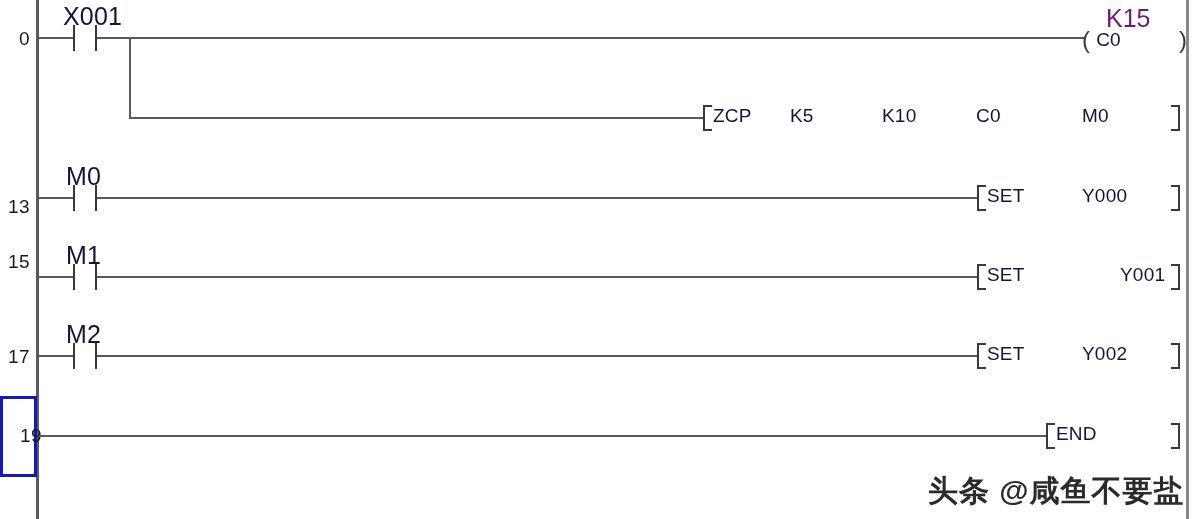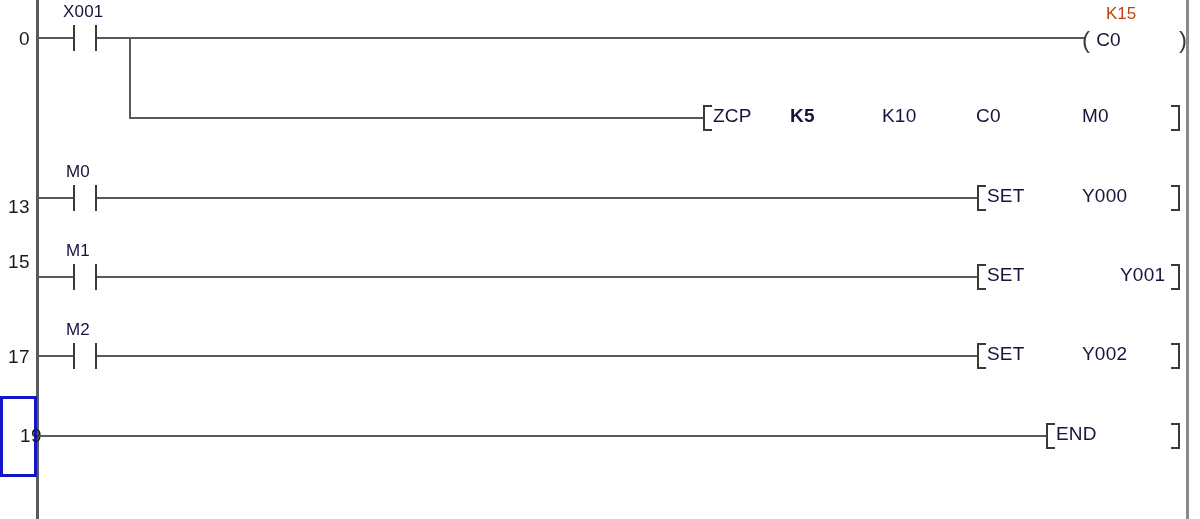--- a/index.html
+++ b/index.html
@@ -62,42 +62,42 @@
     position: absolute;
     top: 0;
     width: 2px;
     height: 26px;
     background: #3a3a3a;
   }
   .contact .bar.l { left: 0; }
   .contact .bar.r { right: 0; }
   .dev-label {
     position: absolute;
-    font-size: 17px;
+    font-size: 25px;
     color: #14143c;
     white-space: nowrap;
     letter-spacing: 0.2px;
   }
   
   .coil {
     position: absolute;
     font-size: 19px;
     color: #14143c;
     white-space: nowrap;
     letter-spacing: 0.2px;
   }
   .coil .paren {
     font-size: 24px;
     color: #3a3a3a;
     vertical-align: -2px;
   }
   .coil-preset {
     position: absolute;
-    font-size: 17px;
-    color: #c2410c;
+    font-size: 25px;
+    color: #701a75;
     white-space: nowrap;
   }
   
   .instr {
     position: absolute;
     font-size: 19px;
     color: #14143c;
     white-space: nowrap;
     letter-spacing: 0.2px;
   }
@@ -163,21 +163,21 @@
 
   <div class="vwire" style="left:129px; top:37px; height:81px;"></div>
   <div class="hwire" style="left:129px; top:117px; width:574px;"></div>
 
   <div class="brk open" style="left:703px; top:105px; height:26px;">
     <i class="v"></i>
       <i class="t"></i>
       <i class="b"></i>
   </div>
   <div class="instr" style="left:713px; top:105px;">ZCP</div>
-  <div class="instr" style="left:790px; top:105px;font-weight:bold;">K5</div>
+  <div class="instr" style="left:790px; top:105px;">K5</div>
   <div class="instr" style="left:882px; top:105px;">K10</div>
   <div class="instr" style="left:976px; top:105px;">C0</div>
   <div class="instr" style="left:1082px; top:105px;">M0</div>
   <div class="brk close" style="left:1171px; top:105px; height:26px;">
     <i class="v"></i>
       <i class="t"></i>
       <i class="b"></i>
   </div>
 
   <div class="lineno" style="left:0px; top:188px;margin-top:8px;">13</div>
@@ -251,14 +251,15 @@
       <i class="t"></i>
       <i class="b"></i>
   </div>
   <div class="instr" style="left:1056px; top:423px;">END</div>
   <div class="brk close" style="left:1171px; top:423px; height:26px;">
     <i class="v"></i>
       <i class="t"></i>
       <i class="b"></i>
   </div>
 
+  <div class="watermark" style="left:928px; top:471px;">头条 @咸鱼不要盐</div>
 
 </div>
 
 </body></html>

